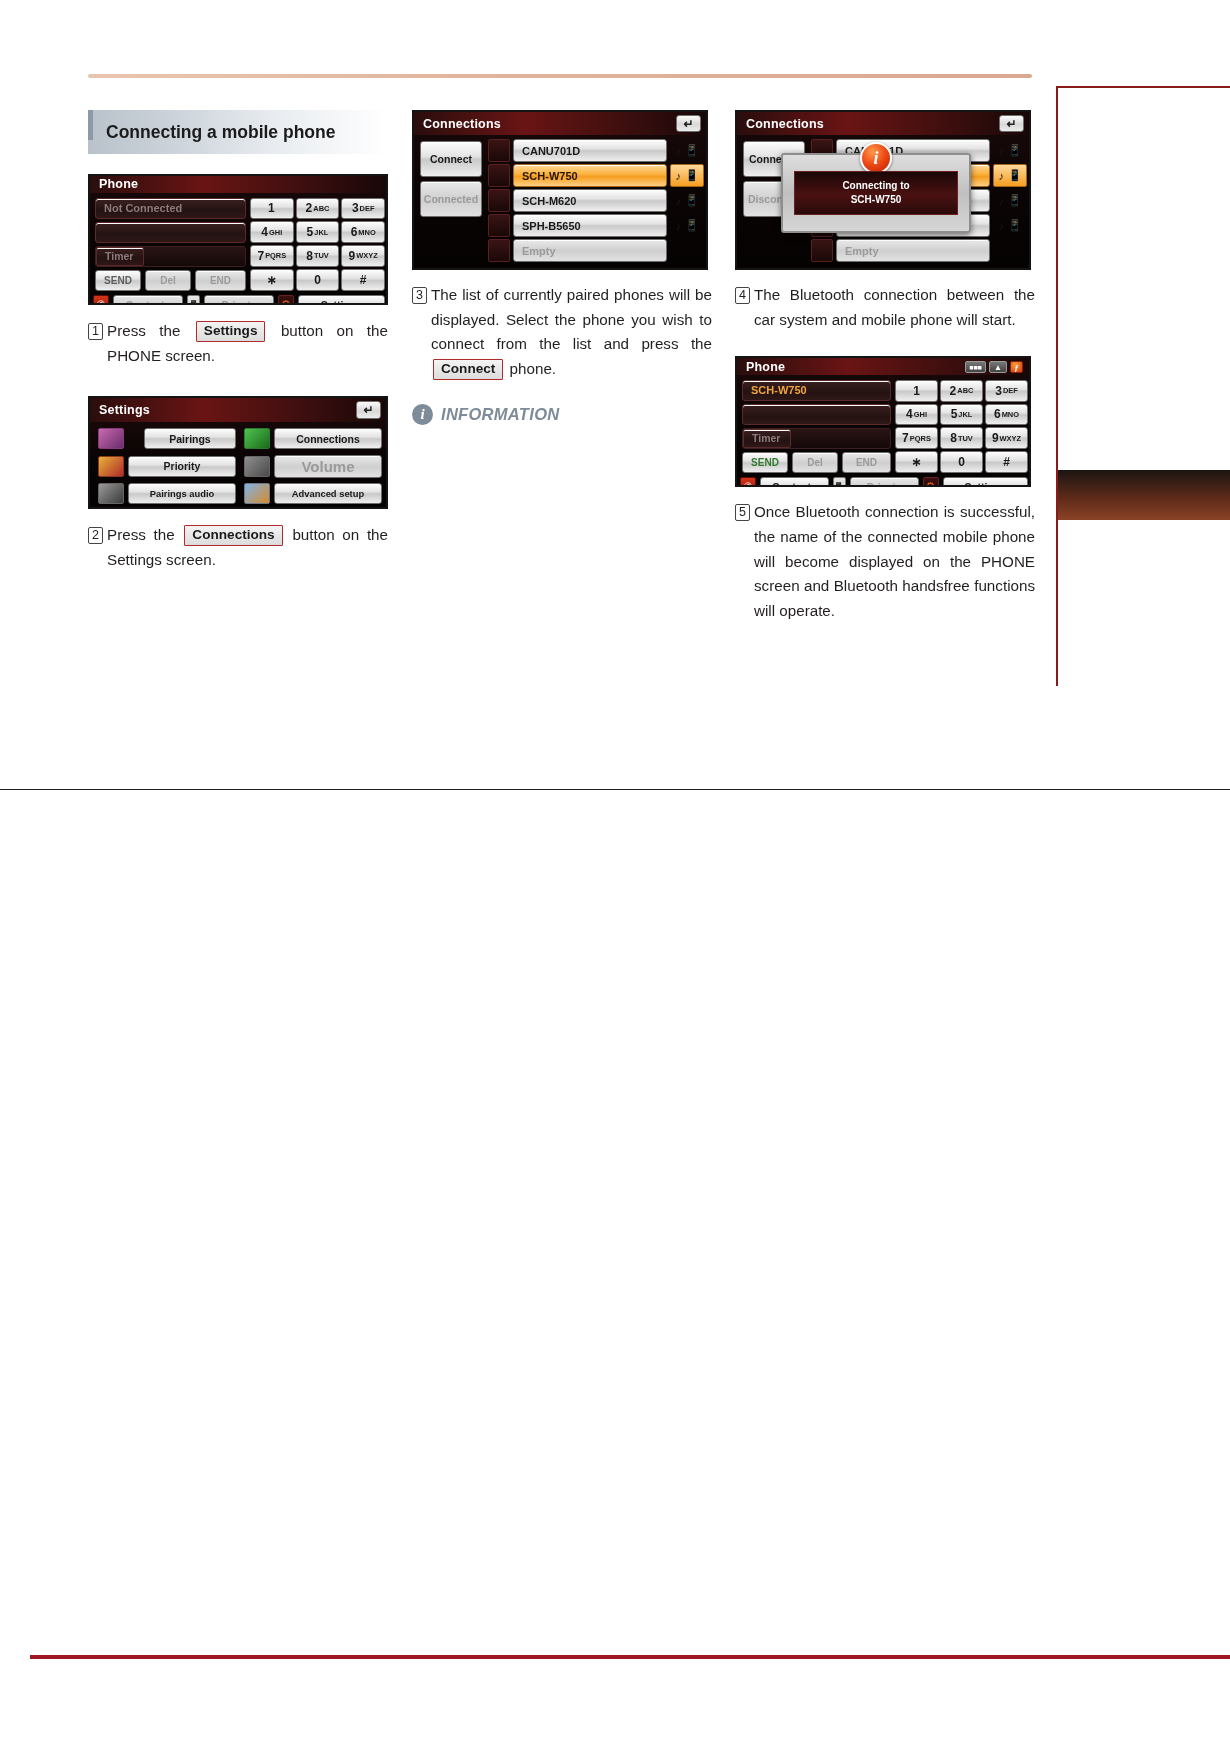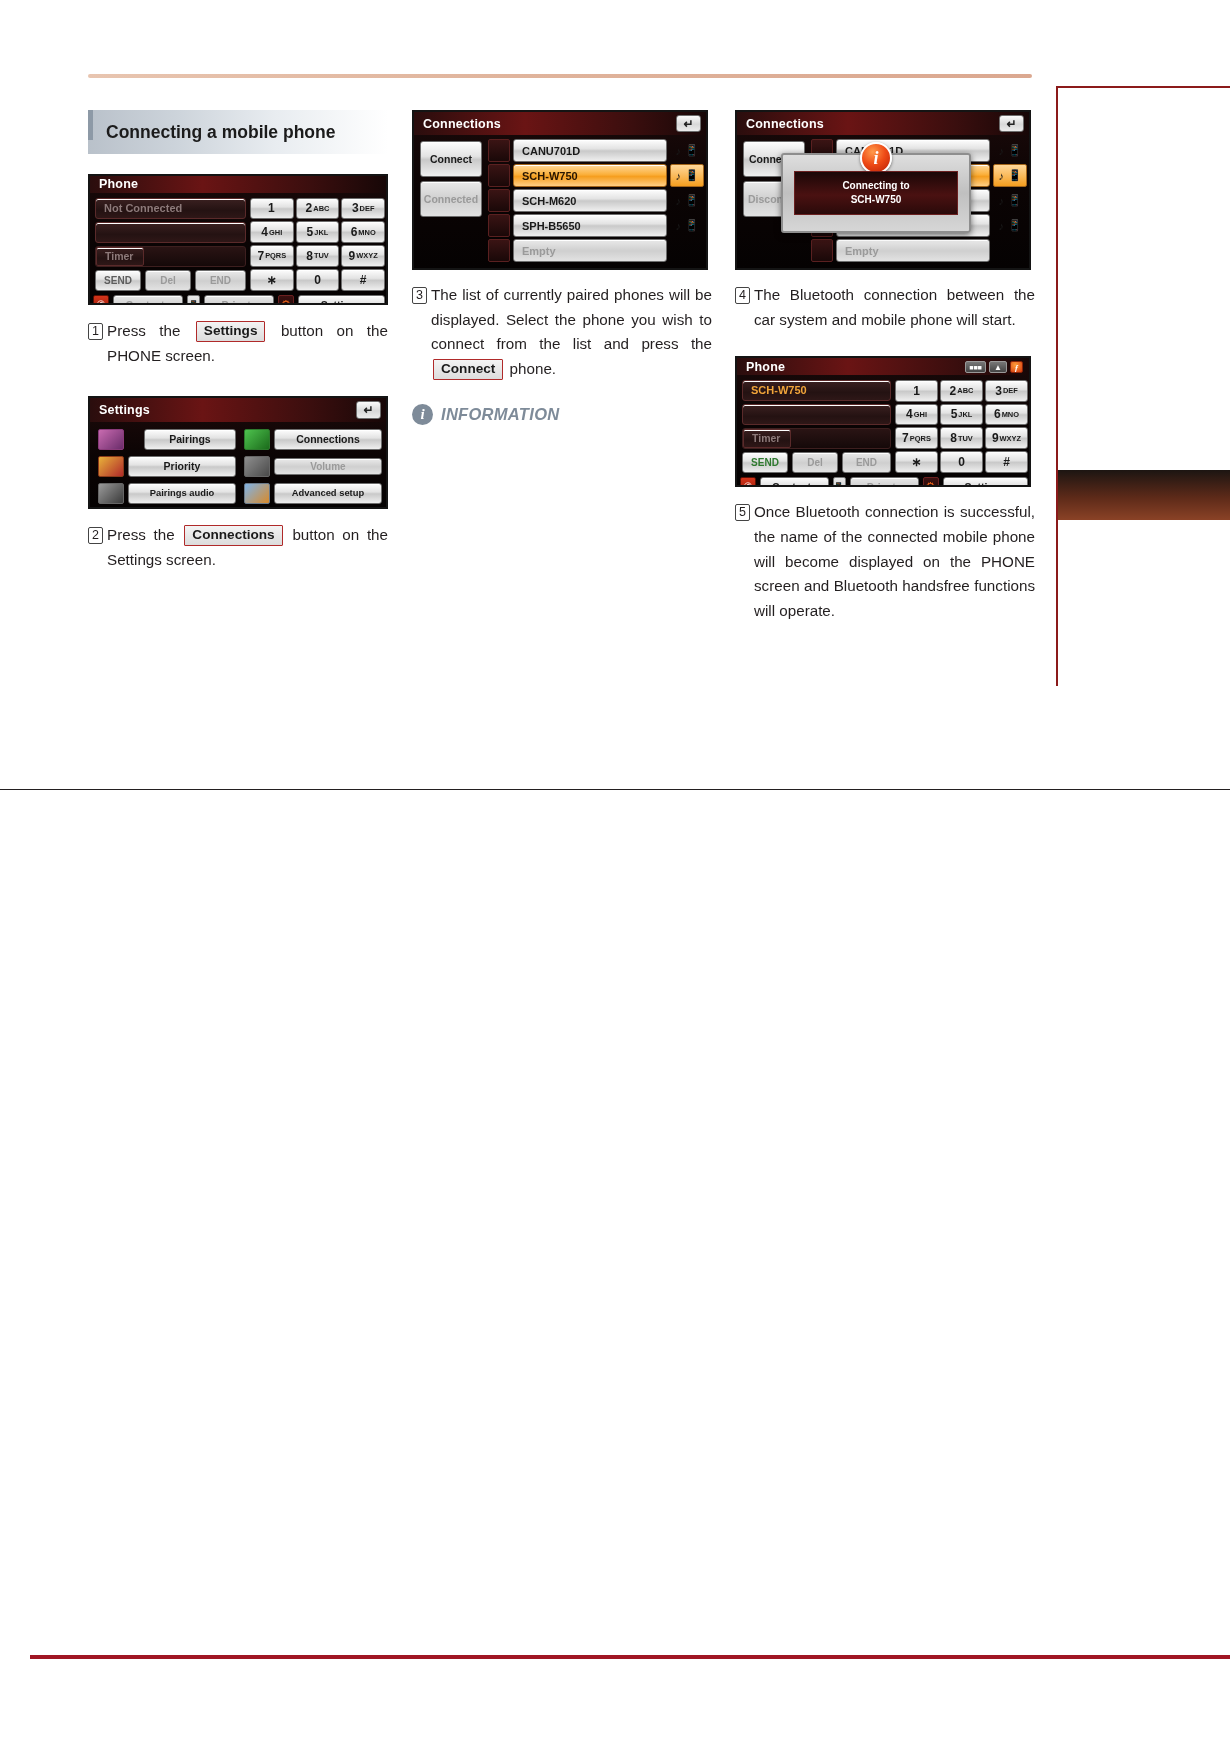--- a/index.html
+++ b/index.html
@@ -329,21 +329,21 @@
           <div style="display:flex;align-items:center;gap:4px;">
             <span style="width:26px;height:21px;background:linear-gradient(135deg,#4ec24e,#1b6b1b);border:1px solid #2d7a2d;border-radius:2px;"></span>
             <span class="btn3d" style="flex:1;height:21px;font-size:10.5px;">Connections</span>
           </div>
           <div style="display:flex;align-items:center;gap:4px;">
             <span style="width:26px;height:21px;background:linear-gradient(135deg,#e8b13a,#b02a2a);border:1px solid #8a3a1a;border-radius:2px;"></span>
             <span class="btn3d" style="flex:1;height:21px;font-size:10.5px;">Priority</span>
           </div>
           <div style="display:flex;align-items:center;gap:4px;">
             <span style="width:26px;height:21px;background:linear-gradient(135deg,#8e8e8e,#4a4a4a);border:1px solid #666;border-radius:2px;"></span>
-            <span class="btn3d dim" style="flex:1;height:17px;font-size:10px;">Volume</span>
+            <span class="btn3d dim" style="flex:1;height:23px;font-size:15px;">Volume</span>
           </div>
           <div style="display:flex;align-items:center;gap:4px;">
             <span style="width:26px;height:21px;background:linear-gradient(135deg,#9a9a9a,#3a3a3a);border:1px solid #666;border-radius:2px;"></span>
             <span class="btn3d" style="flex:1;height:21px;font-size:9.4px;line-height:1.05;">Pairings audio</span>
           </div>
           <div style="display:flex;align-items:center;gap:4px;">
             <span style="width:26px;height:21px;background:linear-gradient(135deg,#7fb3e8,#d88a2a);border:1px solid #6a7a8a;border-radius:2px;"></span>
             <span class="btn3d" style="flex:1;height:21px;font-size:9.4px;line-height:1.05;">Advanced setup</span>
           </div>
         </div>

